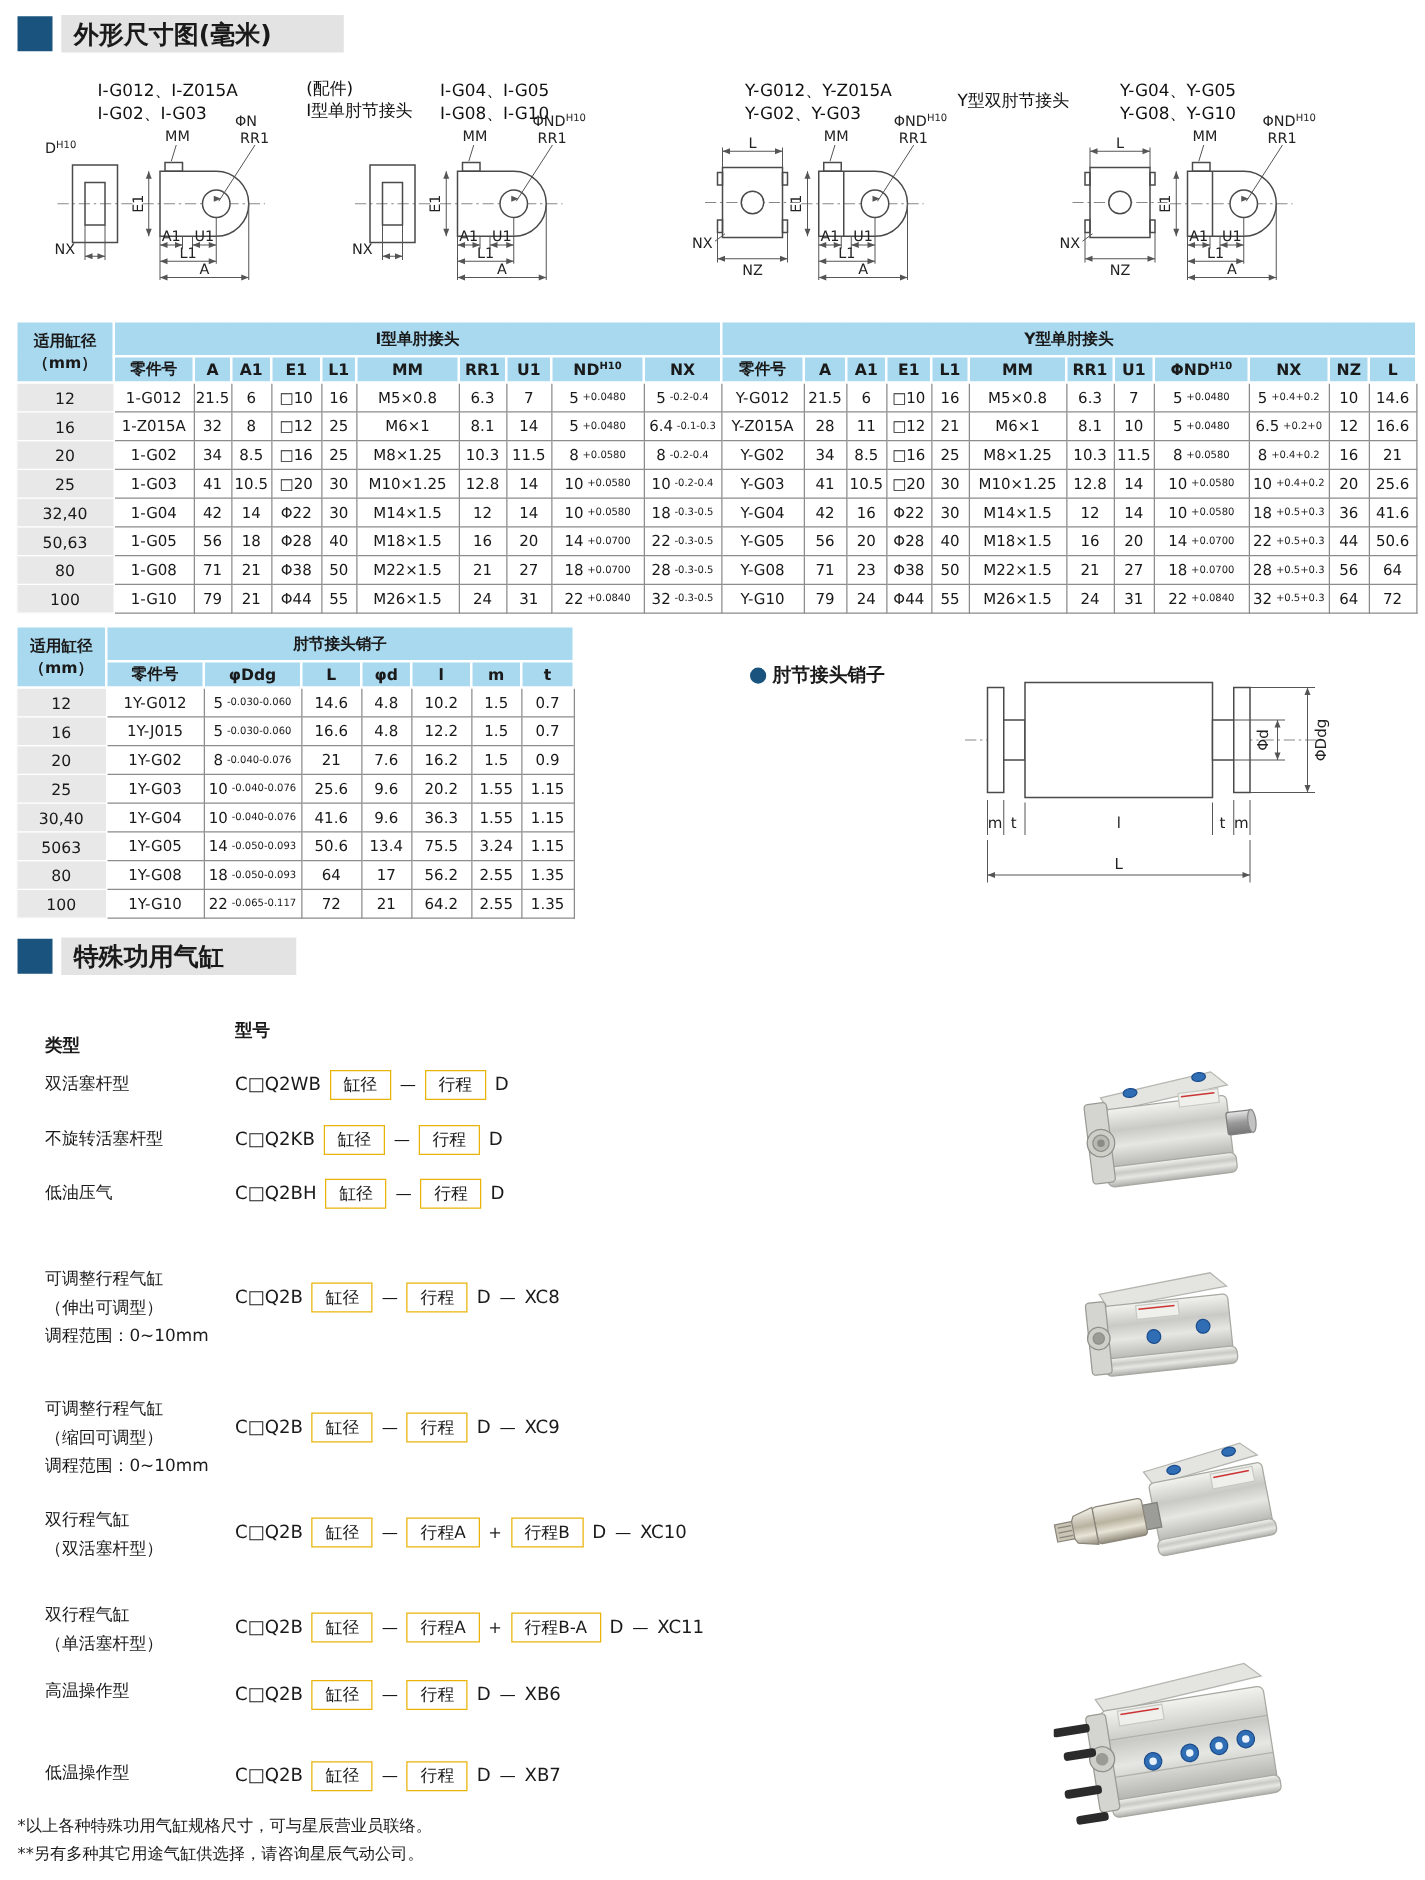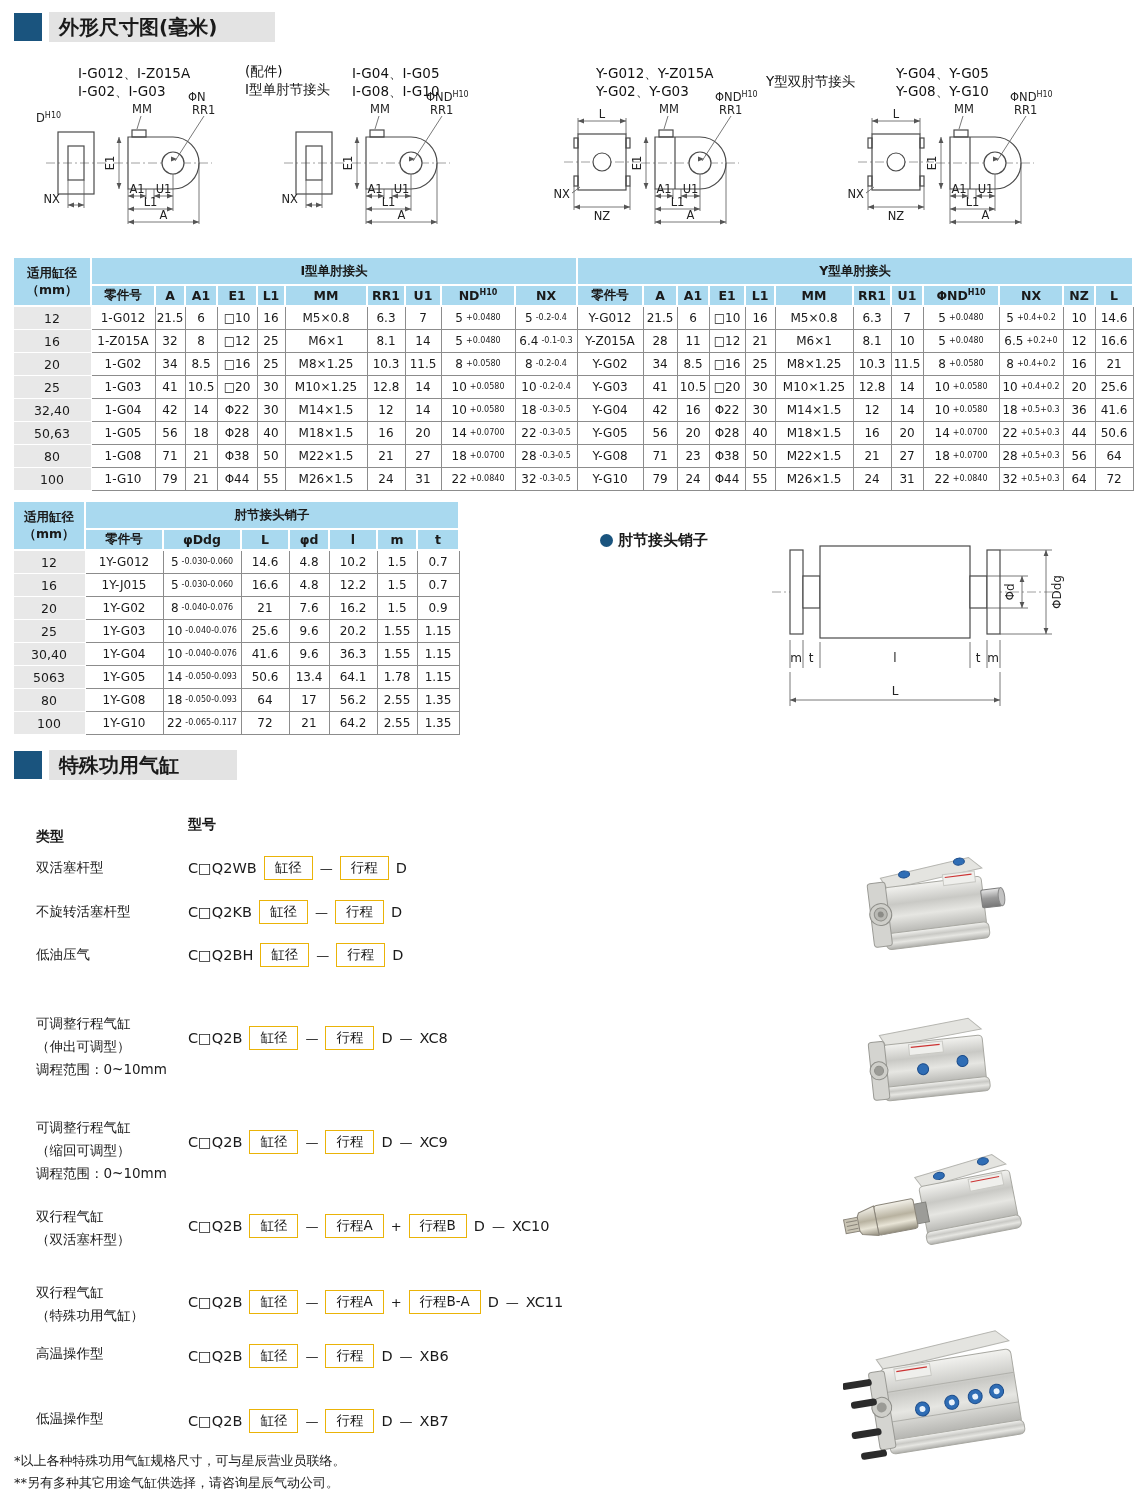--- a/index.html
+++ b/index.html
@@ -736,22 +736,22 @@
         </tr>
         <tr>
           <td class="bore">5063</td>
           <td>1Y-G05</td>
           <td><span class="tval">14</span><span class="tol">
               <span>-0.050</span>
               <span>-0.093</span>
             </span></td>
           <td>50.6</td>
           <td>13.4</td>
-          <td>64.1</td>
-          <td>1.78</td>
+          <td>75.5</td>
+          <td>3.24</td>
           <td>1.15</td>
         </tr>
         <tr>
           <td class="bore">80</td>
           <td>1Y-G08</td>
           <td><span class="tval">18</span><span class="tol">
               <span>-0.050</span>
               <span>-0.093</span>
             </span></td>
           <td>64</td>
@@ -900,21 +900,21 @@
         <span class="mdash">—</span>
         <span class="mbox">行程A</span>
         <span class="mplus">+</span>
         <span class="mbox">行程B</span>
         <span class="mtxt">D</span>
         <span class="mdash">—</span>
         <span class="mtxt">XC10</span>
       </div>
       <div class="sp-type" style="top:1281px">
         <div>双行程气缸</div>
-        <div>（特殊功用气缸）</div>
+        <div>（单活塞杆型）</div>
       </div>
       <div class="sp-model" style="top:1290px">
         <span class="mtxt">C□Q2B</span>
         <span class="mbox">缸径</span>
         <span class="mdash">—</span>
         <span class="mbox">行程A</span>
         <span class="mplus">+</span>
         <span class="mbox">行程B-A</span>
         <span class="mtxt">D</span>
         <span class="mdash">—</span>

